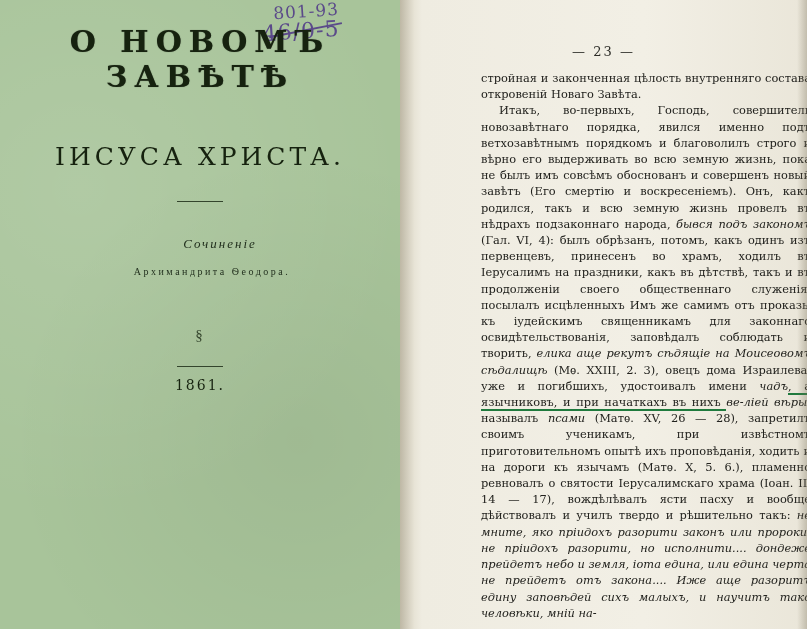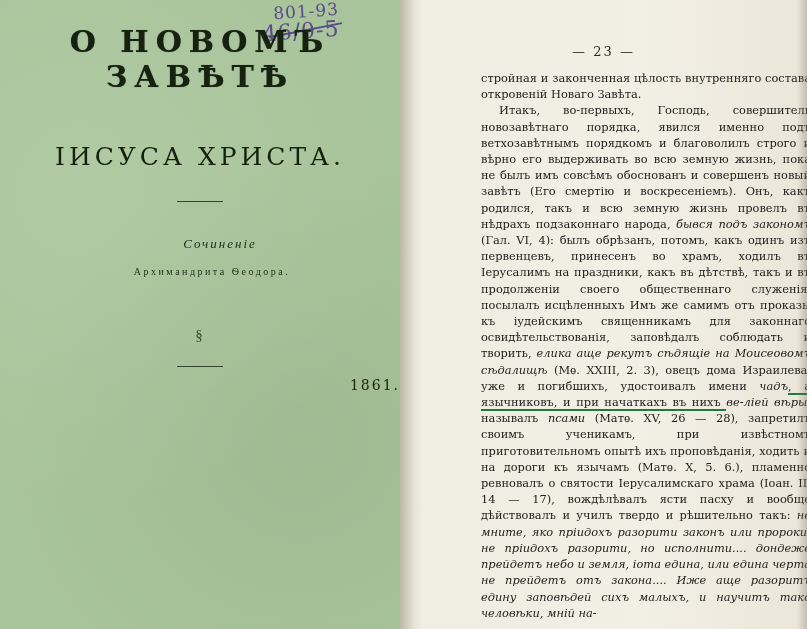--- a/index.html
+++ b/index.html
@@ -129,21 +129,20 @@
     letter-spacing: 3px;
     font-family: "DejaVu Serif", serif;
     color: #16220f;
   }
   .year {
     margin-top: 10px;
     font-size: 14px;
     letter-spacing: 2px;
     font-family: "DejaVu Serif", serif;
     color: #16220f;
-    text-align: right;
   }
 
   
   .textpage {
     position: absolute;
     left: 400px; top: 0;
     width: 407px;
     height: 629px;
     background: #efece1;
     background-image: linear-gradient(90deg, #d9d4c2 0px, #efece1 22px, #f2efe5 60%, #eae6d9 100%);

